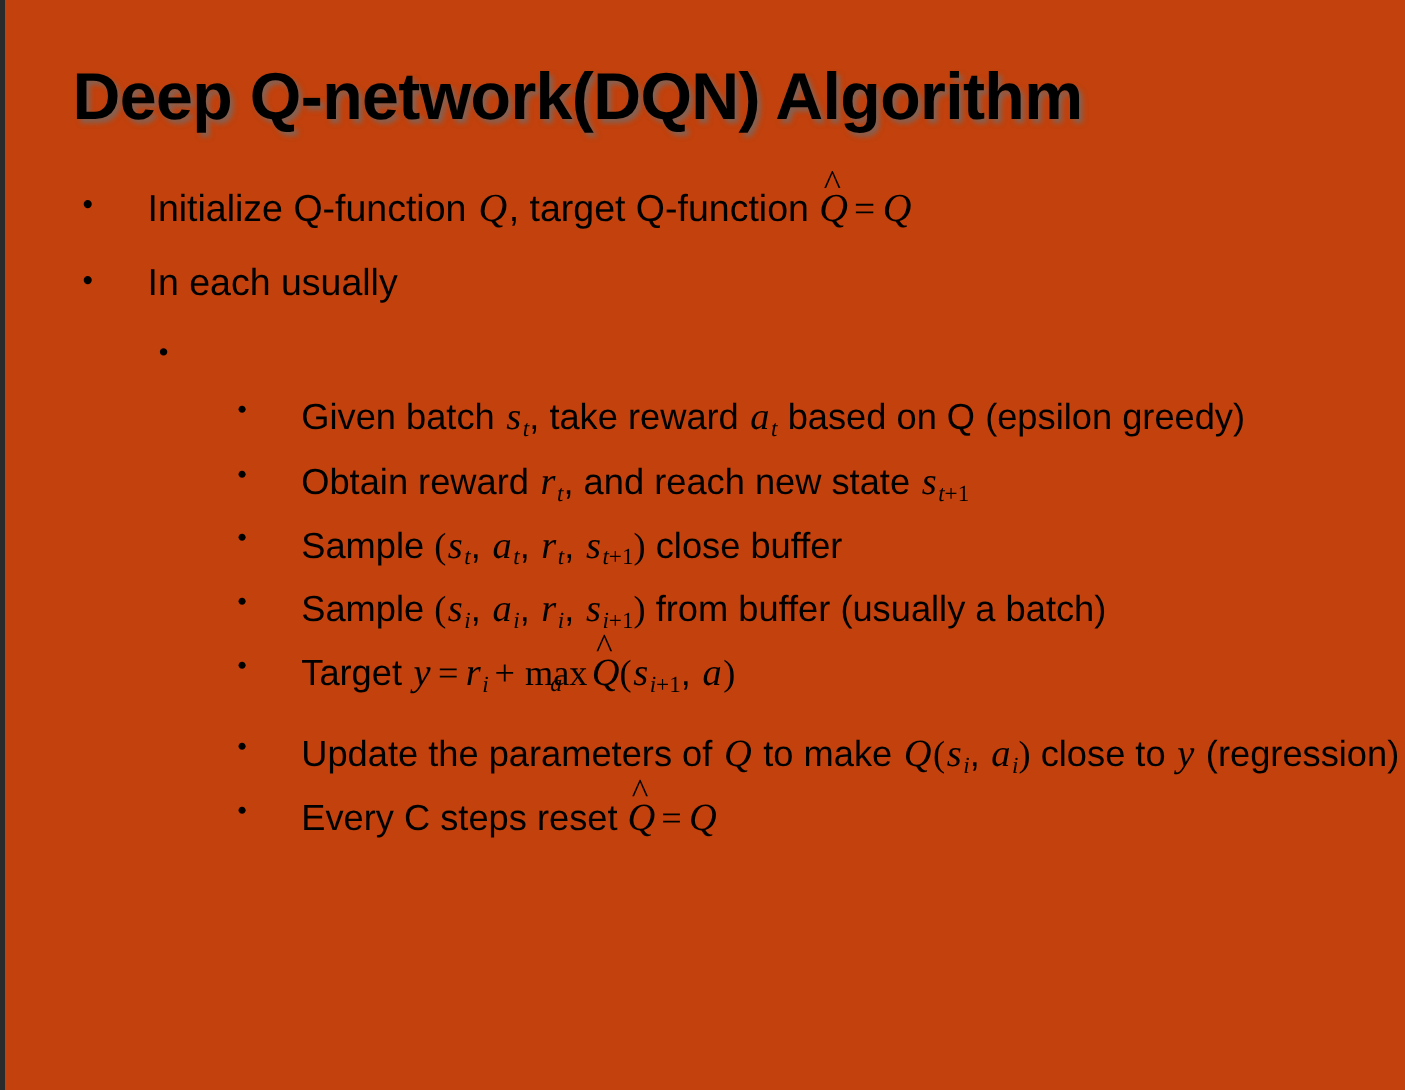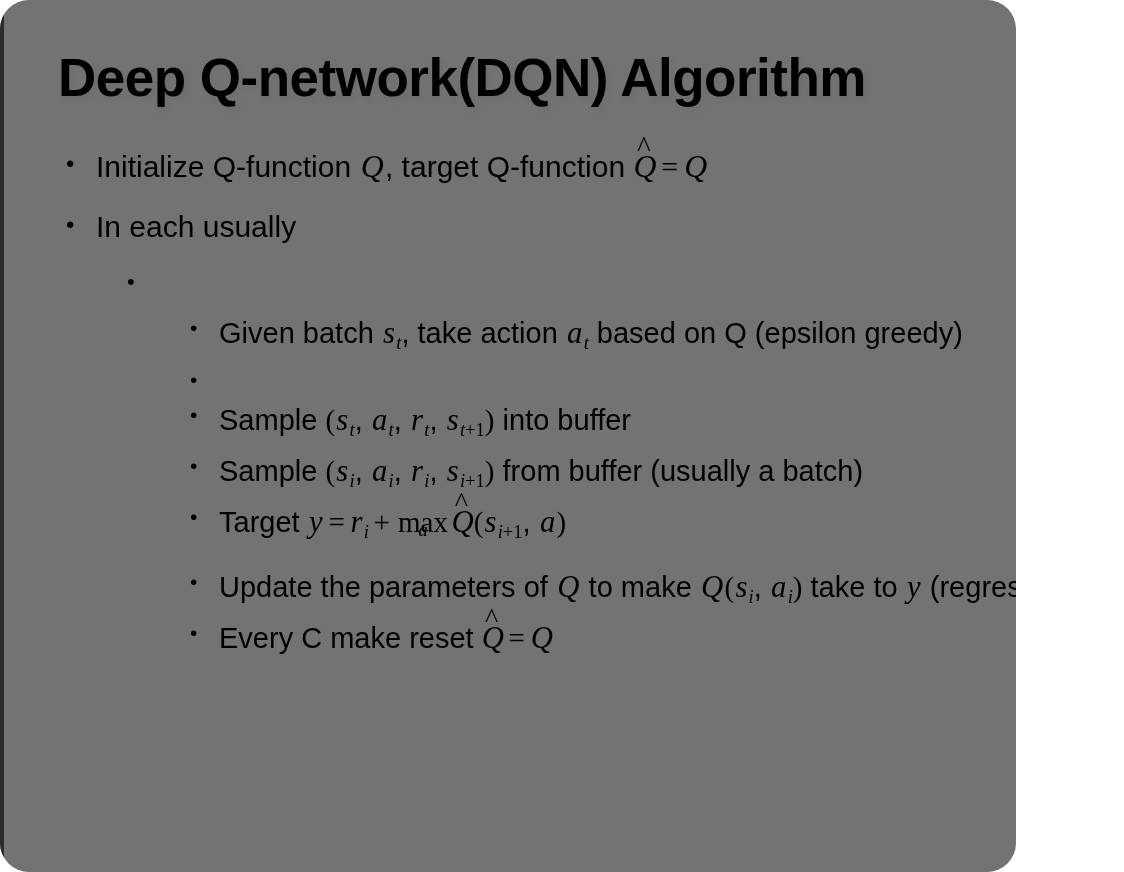--- a/index.html
+++ b/index.html
@@ -5,26 +5,25 @@
   html, body {
     margin: 0;
     padding: 0;
     background: #ffffff;
   }
   body {
     font-family: "Liberation Sans", sans-serif;
   }
   .slide {
     position: relative;
-    width: 1016px;
+    width: 1124px;
     height: 872px;
-    background: #737373;
+    background: #c2410c;
     overflow: hidden;
     box-sizing: border-box;
-    border-radius: 29px;
   }
   
   .edge-bar {
     position: absolute;
     left: 0;
     top: 0;
     width: 4px;
     height: 872px;
     background: #2b2b2b;
   }
@@ -53,20 +52,21 @@
     align-items: flex-start;
     color: #000000;
   }
   .bullet-dot {
     flex: 0 0 auto;
     line-height: 1;
     color: #000000;
   }
   .bullet-text {
     flex: 1 1 auto;
+    margin-left: 22px;
   }
 
   
   .lvl1 {
     padding-left: 66px;
     font-size: 30px;
     margin-bottom: 22px;
   }
   .lvl1 .bullet-dot {
     font-size: 24px;
@@ -191,57 +191,60 @@
       <span class="bullet-text">In each usually</span>
     </div>
 
     <div class="bullet-row lvl2">
       <span class="bullet-dot">•</span>
     </div>
 
     <div class="bullet-row lvl3">
       <span class="bullet-dot">•</span>
       <span class="bullet-text">
-        <span>Given batch </span><span class="mi">s</span><sub class="sb">t</sub><span>, take action </span><span class="mi">a</span><sub class="sb">t</sub><span> based on Q (epsilon greedy)</span>
-      </span>
-    </div>
-
-    <div class="bullet-row lvl3">
-      <span class="bullet-dot">•</span>
-    </div>
-
-    <div class="bullet-row lvl3">
-      <span class="bullet-dot">•</span>
-      <span class="bullet-text">
-        <span>Sample </span><span class="paren">(</span><span class="mi">s</span><sub class="sb">t</sub><span>, </span><span class="mi">a</span><sub class="sb">t</sub><span>, </span><span class="mi">r</span><sub class="sb">t</sub><span>, </span><span class="mi">s</span><sub class="sb"><span>t</span><span class="up">+1</span></sub><span class="paren">)</span><span> into buffer</span>
+        <span>Given batch </span><span class="mi">s</span><sub class="sb">t</sub><span>, take reward </span><span class="mi">a</span><sub class="sb">t</sub><span> based on Q (epsilon greedy)</span>
+      </span>
+    </div>
+
+    <div class="bullet-row lvl3">
+      <span class="bullet-dot">•</span>
+      <span class="bullet-text">
+        <span>Obtain reward </span><span class="mi">r</span><sub class="sb">t</sub><span>, and reach new state </span><span class="mi">s</span><sub class="sb"><span>t</span><span class="up">+1</span></sub>
+      </span>
+    </div>
+
+    <div class="bullet-row lvl3">
+      <span class="bullet-dot">•</span>
+      <span class="bullet-text">
+        <span>Sample </span><span class="paren">(</span><span class="mi">s</span><sub class="sb">t</sub><span>, </span><span class="mi">a</span><sub class="sb">t</sub><span>, </span><span class="mi">r</span><sub class="sb">t</sub><span>, </span><span class="mi">s</span><sub class="sb"><span>t</span><span class="up">+1</span></sub><span class="paren">)</span><span> close buffer</span>
       </span>
     </div>
 
     <div class="bullet-row lvl3">
       <span class="bullet-dot">•</span>
       <span class="bullet-text">
         <span>Sample </span><span class="paren">(</span><span class="mi">s</span><sub class="sb">i</sub><span>, </span><span class="mi">a</span><sub class="sb">i</sub><span>, </span><span class="mi">r</span><sub class="sb">i</sub><span>, </span><span class="mi">s</span><sub class="sb"><span>i</span><span class="up">+1</span></sub><span class="paren">)</span><span> from buffer (usually a batch)</span>
       </span>
     </div>
 
     <div class="bullet-row lvl3" style="margin-bottom:24px;">
       <span class="bullet-dot">•</span>
       <span class="bullet-text">
         <span>Target </span><span class="mi">y</span><span class="op">=</span><span class="mi">r</span><sub class="sb">i</sub><span class="op">+</span><span class="maxop"><span>max</span><span class="lim">a</span></span><span class="qhat"><span class="hat">^</span><span>Q</span></span><span class="paren">(</span><span class="mi">s</span><sub class="sb"><span>i</span><span class="up">+1</span></sub><span>, </span><span class="mi">a</span><span class="paren">)</span>
       </span>
     </div>
 
     <div class="bullet-row lvl3">
       <span class="bullet-dot">•</span>
       <span class="bullet-text">
-        <span>Update the parameters of </span><span class="mi">Q</span><span> to make </span><span class="mi">Q</span><span class="paren">(</span><span class="mi">s</span><sub class="sb">i</sub><span>, </span><span class="mi">a</span><sub class="sb">i</sub><span class="paren">)</span><span> take to </span><span class="mi">y</span><span> (regression)</span>
-      </span>
-    </div>
-
-    <div class="bullet-row lvl3">
-      <span class="bullet-dot">•</span>
-      <span class="bullet-text">
-        <span>Every C make reset </span><span class="qhat"><span class="hat">^</span><span>Q</span></span><span class="op">=</span><span class="mi">Q</span>
+        <span>Update the parameters of </span><span class="mi">Q</span><span> to make </span><span class="mi">Q</span><span class="paren">(</span><span class="mi">s</span><sub class="sb">i</sub><span>, </span><span class="mi">a</span><sub class="sb">i</sub><span class="paren">)</span><span> close to </span><span class="mi">y</span><span> (regression)</span>
+      </span>
+    </div>
+
+    <div class="bullet-row lvl3">
+      <span class="bullet-dot">•</span>
+      <span class="bullet-text">
+        <span>Every C steps reset </span><span class="qhat"><span class="hat">^</span><span>Q</span></span><span class="op">=</span><span class="mi">Q</span>
       </span>
     </div>
 
   </div>
 </div>
 
 </body></html>

